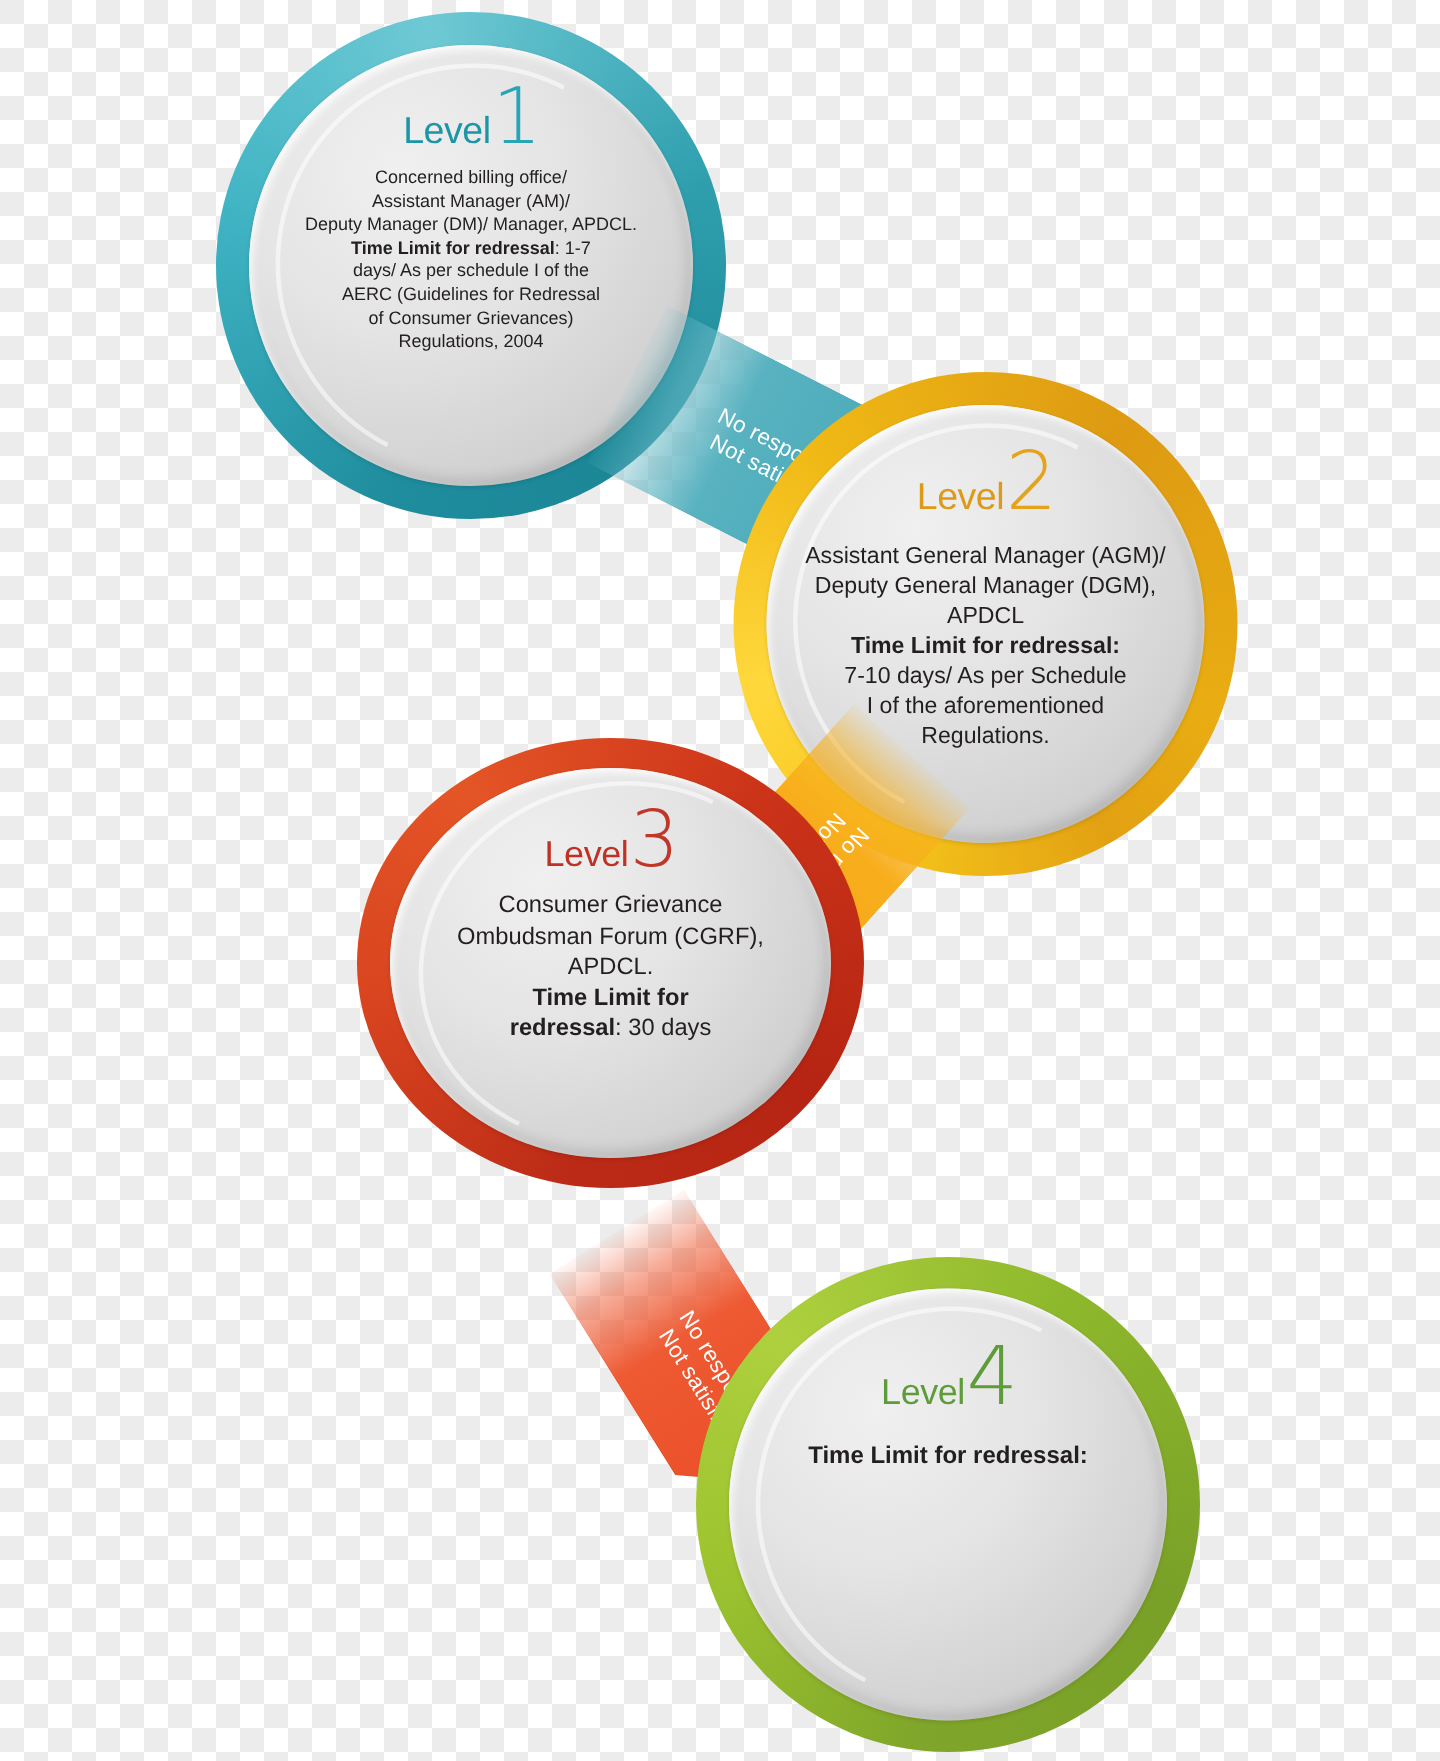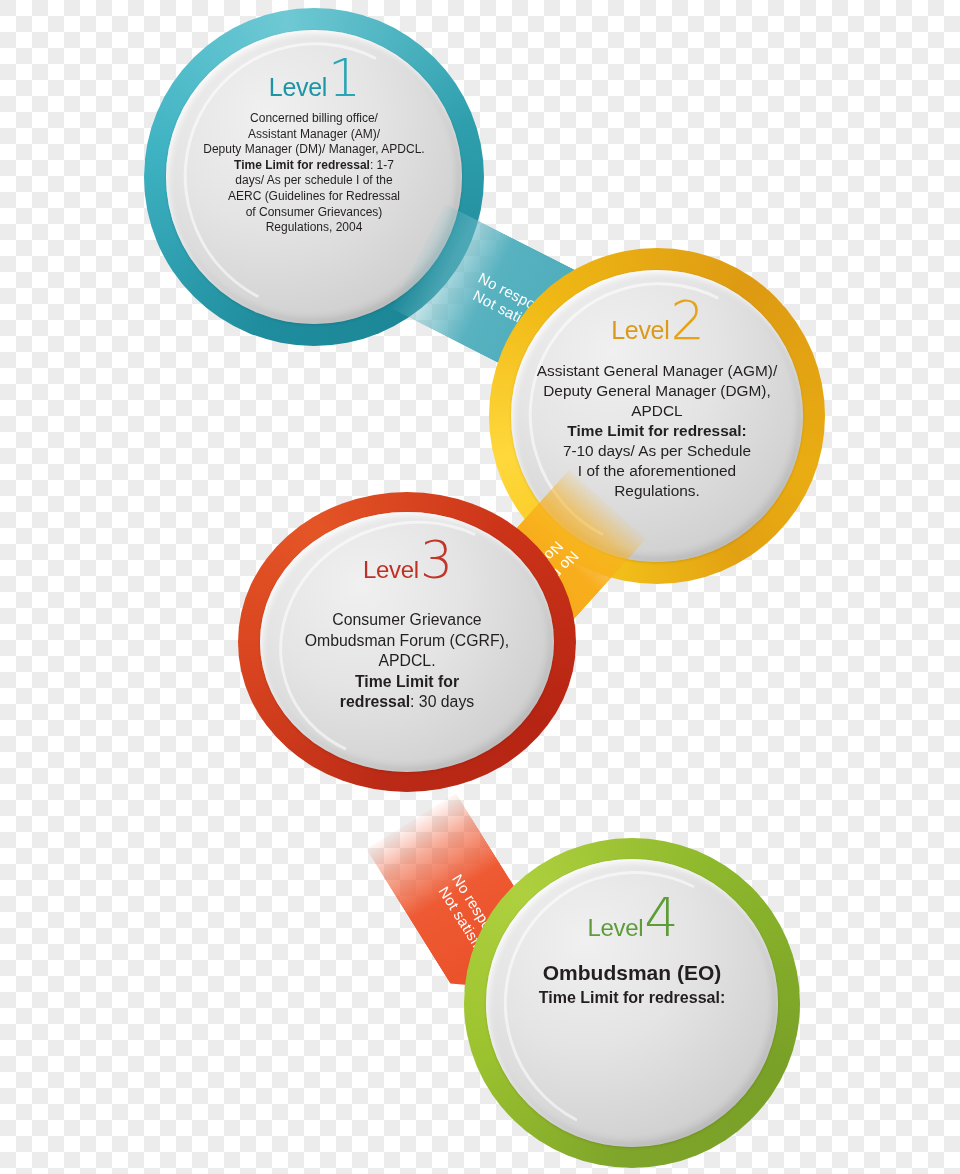--- a/index.html
+++ b/index.html
@@ -108,21 +108,21 @@
   #node2 .body-text { font-size: 15.4px; margin-top: 13px; width: 282px; }
 
   
   #node3 { left: 238px; top: 492px; width: 338px; height: 300px; }
   #node3 .ring {
     background: conic-gradient(from 190deg, #bb2a16 0deg, #d8441f 70deg, #e45526 130deg, #cc3419 210deg, #b62513 290deg, #bb2a16 360deg);
   }
   #node3 .disc { left: 22px; top: 20px; right: 22px; bottom: 20px; padding-top: 22px; }
   #node3 .lvl-word { font-size: 24px; color: #be3124; }
   #node3 .lvl-num  { font-size: 52px; color: #c0372a; }
-  #node3 .body-text { font-size: 15.8px; margin-top: 24px; width: 250px; }
+  #node3 .body-text { font-size: 15.8px; margin-top: 8px; width: 250px; }
 
   
   #node4 { left: 464px; top: 838px; width: 336px; height: 330px; }
   #node4 .ring {
     background: conic-gradient(from 185deg, #7fa52a 0deg, #9dc42f 70deg, #aed03e 130deg, #8eb82c 205deg, #79a027 290deg, #7fa52a 360deg);
   }
   #node4 .disc { left: 22px; top: 21px; right: 22px; bottom: 21px; padding-top: 32px; }
   #node4 .lvl-word { font-size: 24px; color: #5e9c3a; }
   #node4 .lvl-num  { font-size: 54px; color: #5d9c38; }
   #node4 .body-text { font-size: 15.6px; margin-top: 14px; width: 262px; }
@@ -256,19 +256,18 @@
   </div>
 
   <div class="node" id="node4">
     <div class="ring"></div>
     <div class="disc">
       <div class="lvl-head">
         <span class="lvl-word">Level</span>
           <span class="lvl-num">4</span>
       </div>
       <div class="body-text">
-        <span class="t-big">Ombudsman (EO)</span>
         <span class="t-mid">Time Limit for redressal:</span>
       </div>
     </div>
   </div>
 
 </div>
 
 </body></html>

